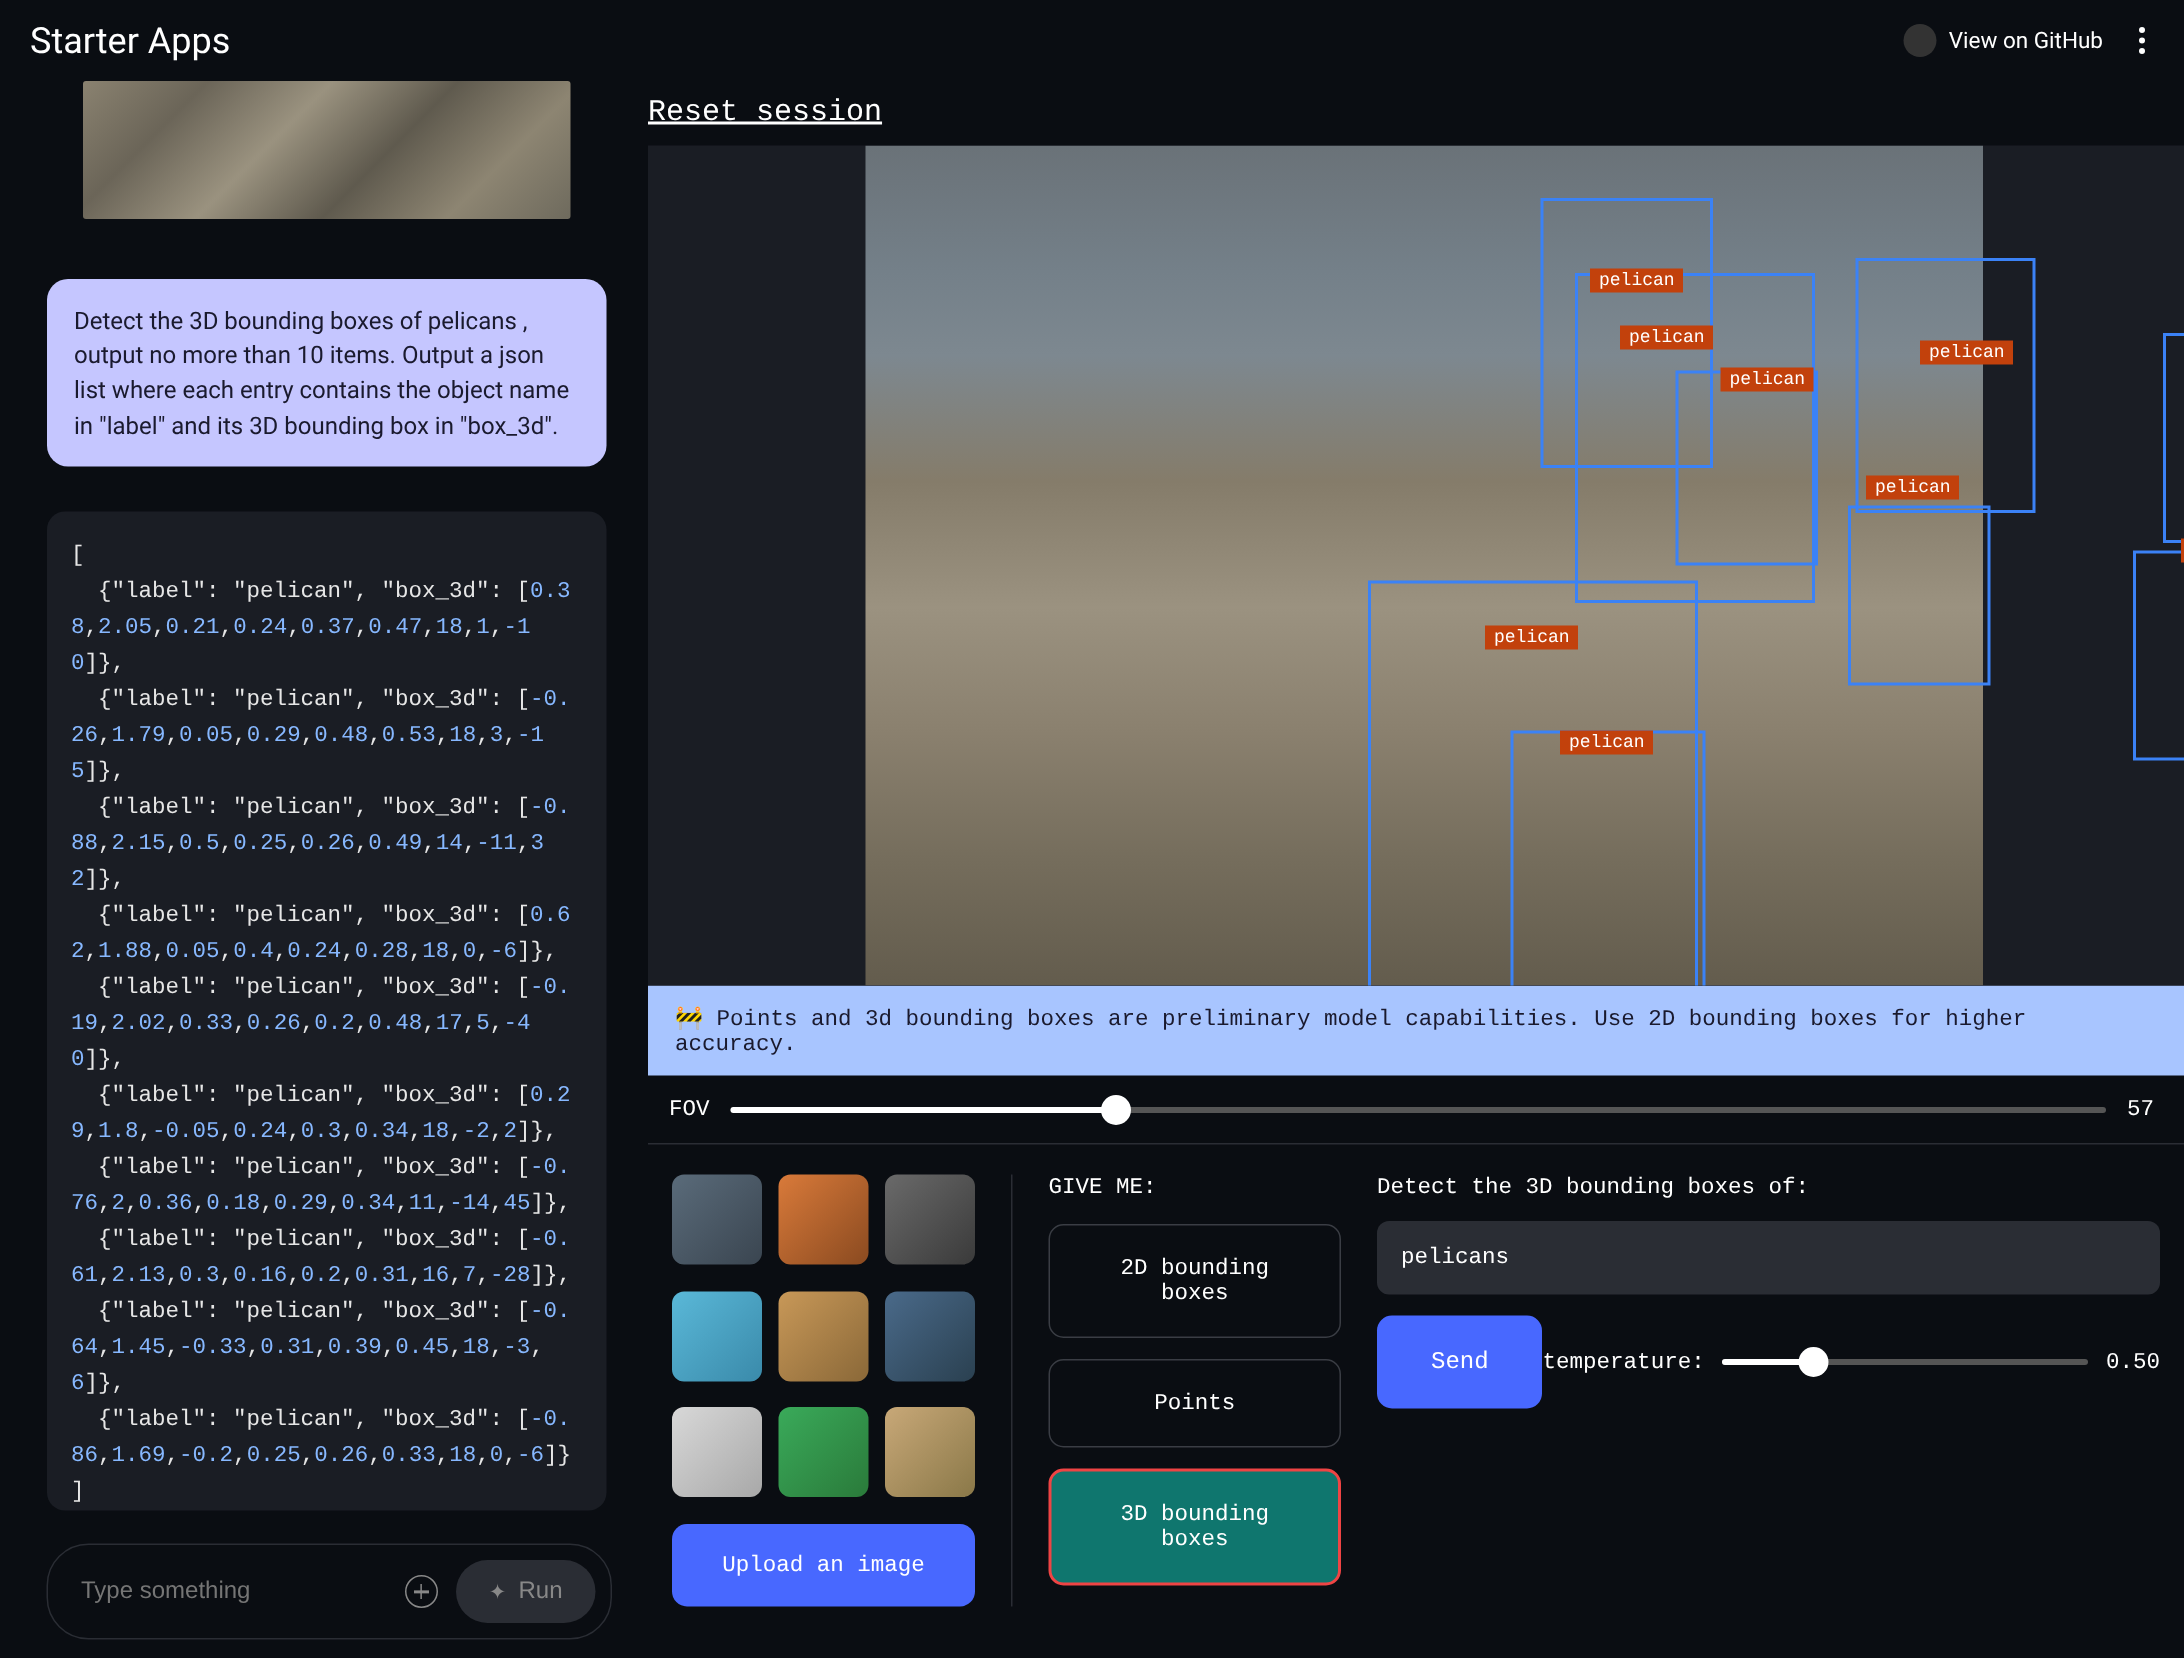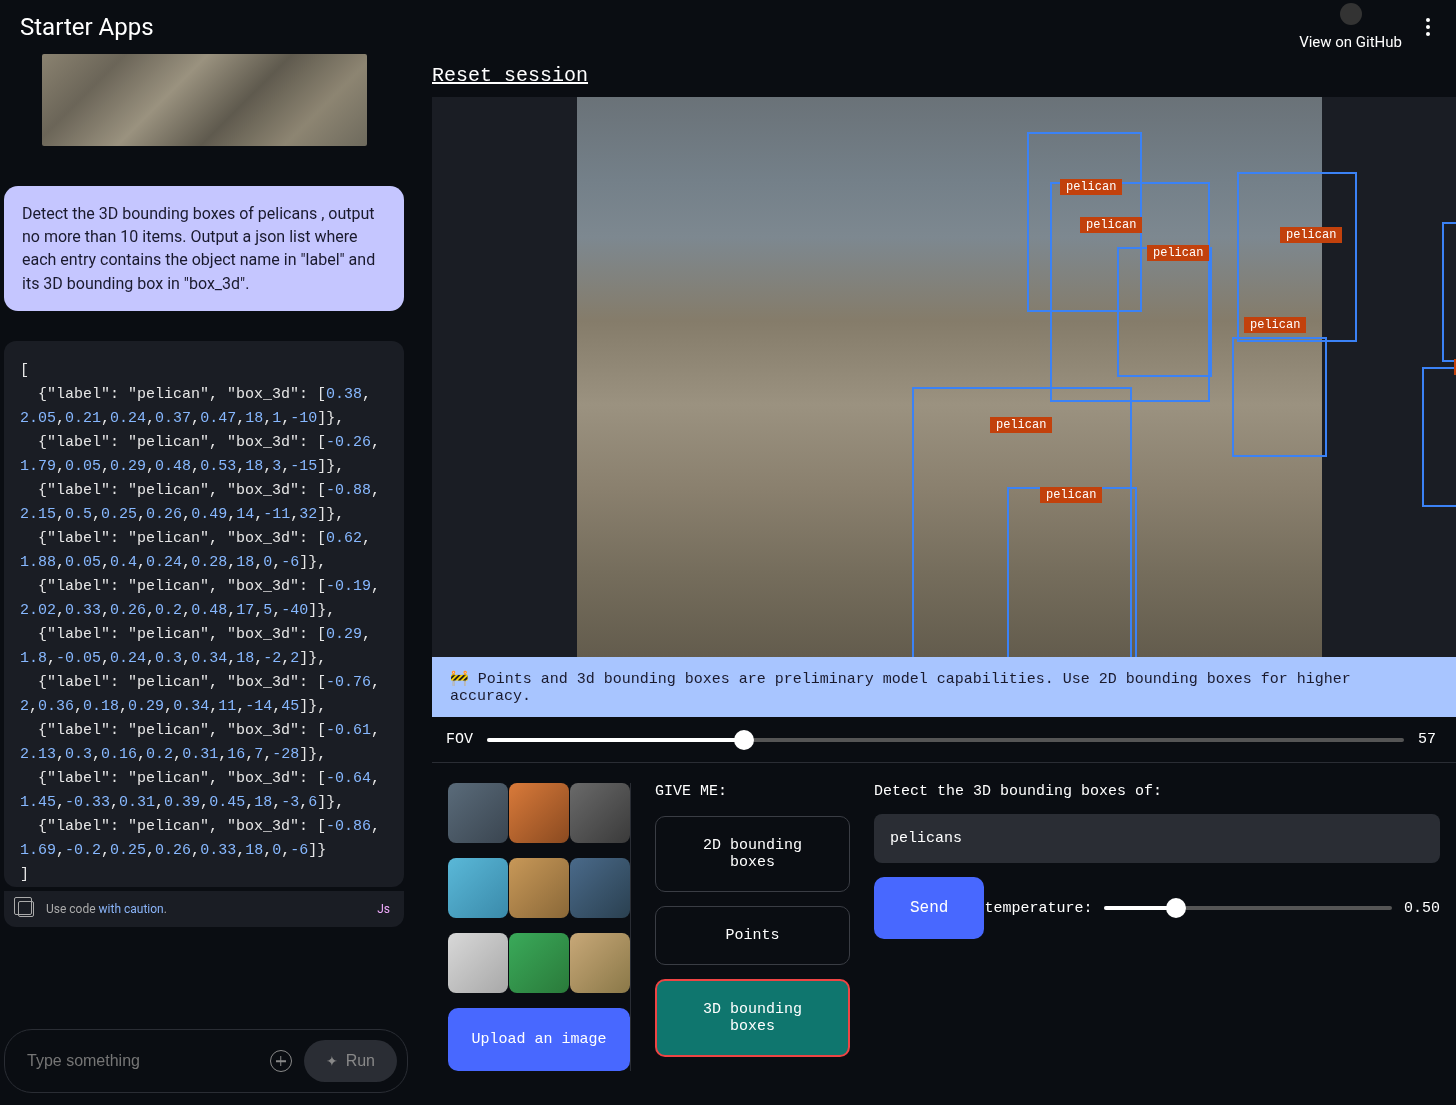--- a/index.html
+++ b/index.html
@@ -13,33 +13,33 @@
 }
 .header {
   display: flex;
   justify-content: space-between;
   align-items: center;
   padding: 12px 20px;
   height: 54px;
 }
 .title { font-size: 24px; font-weight: 400; }
 .header-right { display: flex; align-items: center; gap: 18px; }
-.github-link { display: flex; align-items: center; gap: 8px; font-size: 15px; color: #fff; cursor: pointer; flex-direction: column; }
+.github-link { display: flex; align-items: center; gap: 8px; font-size: 15px; color: #fff; cursor: pointer; }
 .github-icon { width: 22px; height: 22px; border-radius: 50%; background: #333; }
 .kebab { display: flex; flex-direction: column; gap: 3px; cursor: pointer; padding: 6px; }
 .kebab span { width: 4px; height: 4px; background: #fff; border-radius: 50%; }
 
 .body { display: flex; height: calc(100% - 54px); }
 
 
 .left {
   width: 420px;
   display: flex;
   flex-direction: column;
-  padding: 0 8px 0 4px;
+  padding: 0 8px 0 31px;
 }
 .left-scroll {
   flex: 1;
   overflow-y: auto;
   padding-right: 8px;
 }
 .sample-img {
   width: 325px; height: 92px;
   background: linear-gradient(135deg,#8a8270 0%,#6b6558 20%,#9a927f 40%,#5f5a4e 60%,#8d8572 80%,#6e6a5d 100%);
   margin: 0 auto 40px auto;
@@ -197,22 +197,23 @@
 }
 
 .controls {
   display: flex;
   padding: 20px 16px;
   gap: 24px;
 }
 .thumb-grid {
   display: grid;
   grid-template-columns: repeat(3, 60px);
-  gap: 1px;
+  gap: 11px;
   border-right: 1px solid #2a2d34;
+  padding-right: 24px;
 }
 .thumb {
   width: 60px; height: 60px;
   border-radius: 8px;
   cursor: pointer;
 }
 .t1{background:linear-gradient(135deg,#5a6b7a,#3a4550);} 
 .t2{background:linear-gradient(135deg,#d97a3a,#8a4a20);} 
 .t3{background:linear-gradient(135deg,#6a6a6a,#3a3a3a);} 
 .t4{background:linear-gradient(135deg,#5ab8d8,#3a8aaa);} 

